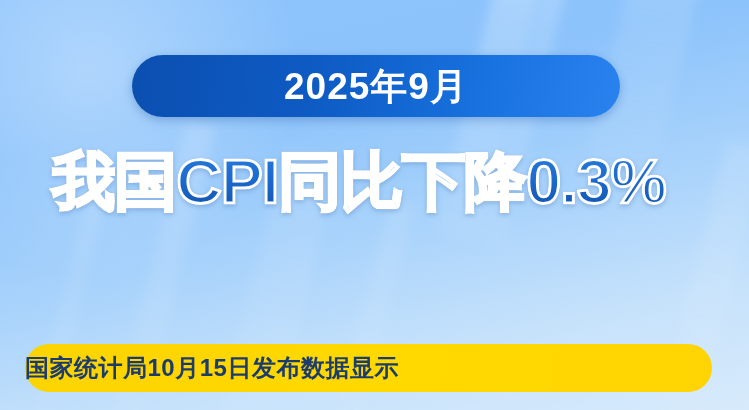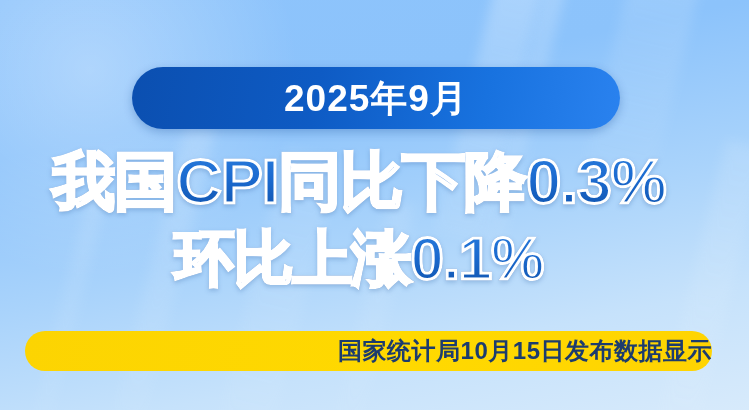--- a/index.html
+++ b/index.html
@@ -58,21 +58,20 @@
     left: 132px;
     top: 55px;
     width: 488px;
     height: 62px;
     border-radius: 31px;
     background: linear-gradient(100deg, #0b4fb0 0%, #0e5bc4 38%, #1872df 72%, #2a82ef 100%);
     box-shadow: 0 3px 10px rgba(12,60,140,0.28);
     display: flex;
     align-items: center;
     justify-content: center;
-    margin-top: 12px;
   }
   .date-pill-text {
     color: #ffffff;
     font-size: 37px;
     font-weight: bold;
     letter-spacing: 1px;
     line-height: 1;
     white-space: nowrap;
   }
 
@@ -101,28 +100,28 @@
     filter: drop-shadow(0 2px 2px rgba(40,90,160,0.25));
   }
   .headline-line.second {
     font-size: 60px;
   }
 
   
   .source-banner {
     position: absolute;
     left: 25px;
-    top: 331px;
+    top: 344px;
     width: 687px;
-    height: 40px;
+    height: 48px;
     border-radius: 25px;
     background: linear-gradient(100deg, #fcd402 0%, #ffd900 55%, #ffd402 100%);
     display: flex;
     align-items: center;
-    justify-content: flex-end;
+    justify-content: flex-start;
   }
   .source-banner-text {
     color: #1c3c6e;
     font-size: 24px;
     font-weight: bold;
     letter-spacing: 0.5px;
     line-height: 1;
     white-space: nowrap;
   }
 </style>
@@ -140,20 +139,19 @@
   <div class="streak s6"></div>
   <div class="streak s7"></div>
   <div class="streak s8"></div>
 
   <div class="date-pill">
     <span class="date-pill-text">2025年9月</span>
   </div>
 
   <div class="headline">
     <span class="headline-line first">我国CPI同比下降0.3%</span>
-    <span class="headline-line second">环比上涨0.1%</span>
   </div>
 
   <div class="source-banner">
     <span class="source-banner-text">国家统计局10月15日发布数据显示</span>
   </div>
 
 </div>
 
 </body></html>

